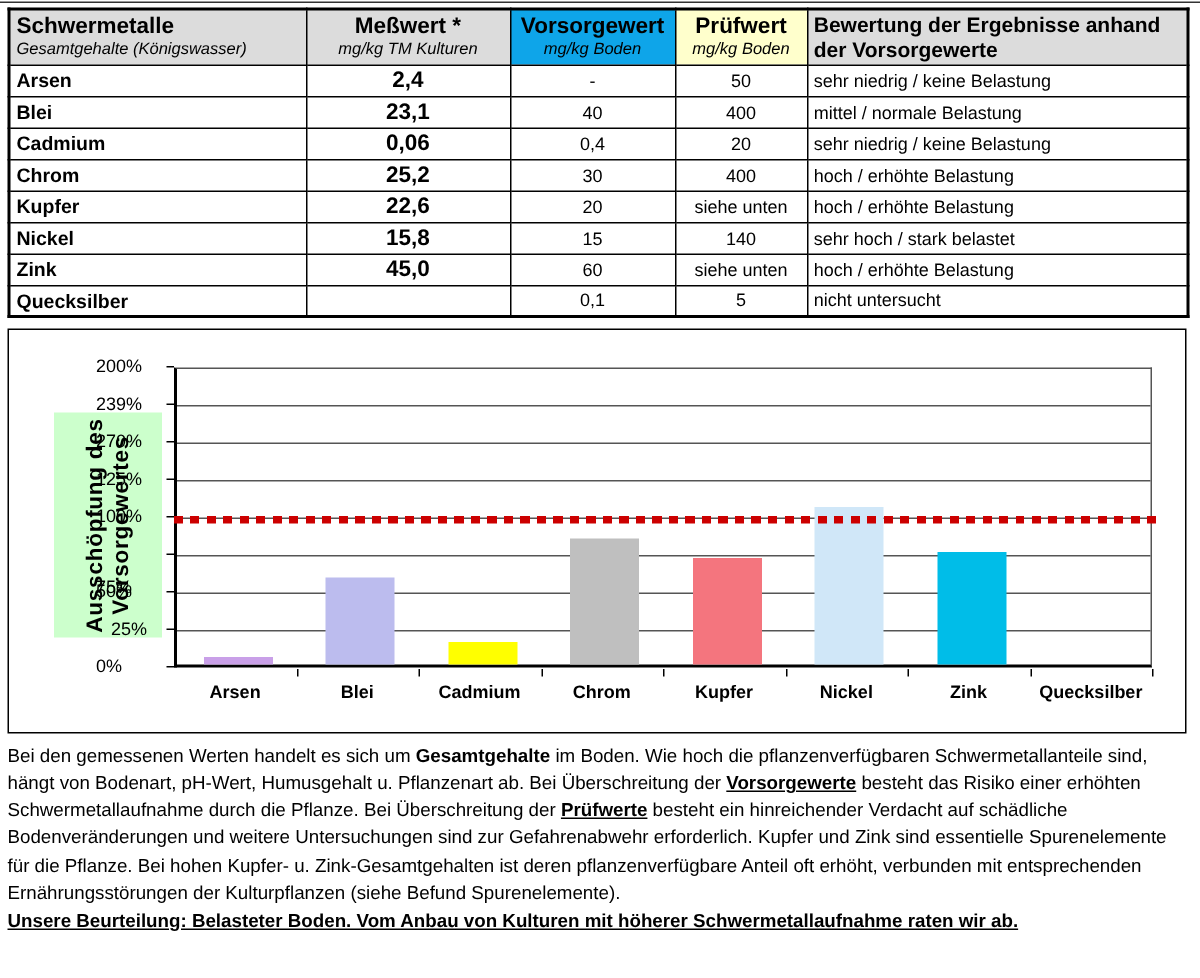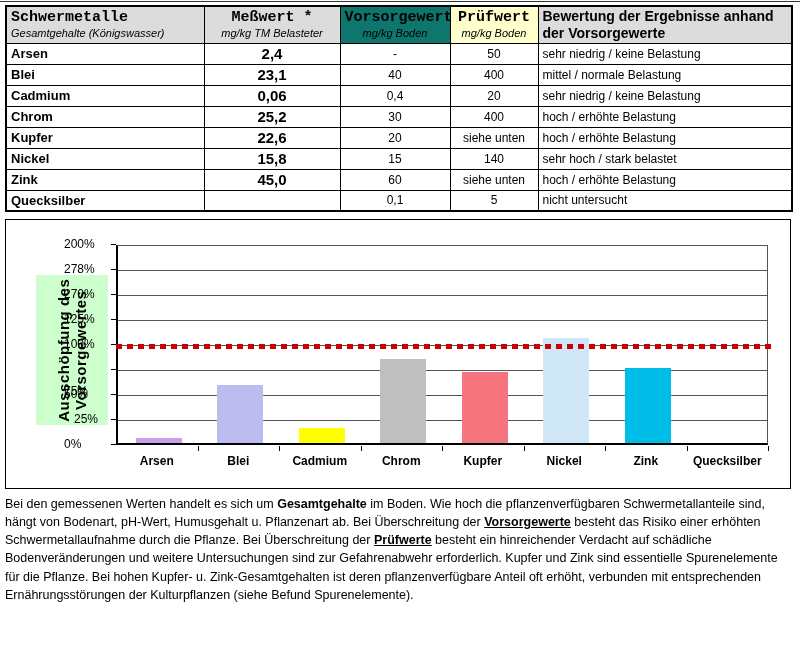--- a/index.html
+++ b/index.html
@@ -9,24 +9,24 @@
   .top-rule { position: absolute; top: 1px; left: 0; width: 800px; height: 1px; background: #333; }
 
   
   table.results { border-collapse: collapse; width: 786px; table-layout: fixed; }
   table.results col.c1 { width: 198px; } table.results col.c2 { width: 136px; }
   table.results col.c3 { width: 110px; } table.results col.c4 { width: 88px; }
   table.results col.c5 { width: 254px; }
   table.results th, table.results td { border: 1px solid #000; padding: 1px 4px; vertical-align: middle; }
   table.results { border: 2px solid #000; }
   th.hdr { height: 37px; font-weight: normal; }
-  .hdr-title { font-size: 15px; font-weight: bold; line-height: 1.1; font-family: Liberation Mono, monospace; }
+  .hdr-title { font-size: 15px; font-weight: bold; line-height: 1.1; }
   .hdr-sub { font-size: 11px; line-height: 1.15; font-style: italic; }
   .hdr-left { text-align: left; } .hdr-center { text-align: center; }
-  .bg-gray { background: #DCDCDC; } .bg-green { background: #0f766e; } .bg-yellow { background: #FFFFCC; }
+  .bg-gray { background: #DCDCDC; } .bg-green { background: #0ea5e9; } .bg-yellow { background: #FFFFCC; }
   td.metal { font-size: 13px; font-weight: bold; text-align: left; height: 21px; }
   td.mess { font-size: 15px; font-weight: bold; text-align: center; }
   td.vw, td.pw { font-size: 12px; text-align: center; }
   td.bew { font-size: 12px; text-align: left; }
   .hdr5-title { font-size: 14px; font-weight: bold; text-align: left; line-height: 1.2; }
 
   
   .chart-box { position: relative; margin-top: 7px; width: 786px; height: 270px; border: 1px solid #000; background: #fff; }
   .ylabel-box { position: absolute; left: 30px; top: 55px; width: 72px; height: 150px;
     background: #CCFFCC; display: flex; align-items: center; justify-content: center; }
@@ -65,21 +65,21 @@
         <col class="c5">
       </colgroup>
     <thead>
       <tr>
         <th class="hdr bg-gray hdr-left">
           <div class="hdr-title">Schwermetalle</div>
           <div class="hdr-sub">Gesamtgehalte (Königswasser)</div>
         </th>
         <th class="hdr bg-gray hdr-center">
           <div class="hdr-title">Meßwert *</div>
-          <div class="hdr-sub">mg/kg TM Belasteter</div>
+          <div class="hdr-sub">mg/kg TM Kulturen</div>
         </th>
         <th class="hdr bg-green hdr-center">
           <div class="hdr-title">Vorsorgewert</div>
           <div class="hdr-sub">mg/kg Boden</div>
         </th>
         <th class="hdr bg-yellow hdr-center">
           <div class="hdr-title">Prüfwert</div>
           <div class="hdr-sub">mg/kg Boden</div>
         </th>
         <th class="hdr bg-gray hdr-left">
@@ -179,21 +179,21 @@
         <div class="ytick-label" style="left: 58px; top: 167px;">50%</div>
         <div class="ytick-mark" style="left: 105px; top: 174px;"></div>
         <div class="ytick-label" style="left: 58px; top: 142px; margin-top: 22px;">75%</div>
         <div class="ytick-mark" style="left: 105px; top: 149px;"></div>
         <div class="ytick-label" style="left: 58px; top: 117px;">100%</div>
         <div class="ytick-mark" style="left: 105px; top: 124px;"></div>
         <div class="ytick-label" style="left: 58px; top: 92px;">125%</div>
         <div class="ytick-mark" style="left: 105px; top: 99px;"></div>
         <div class="ytick-label" style="left: 58px; top: 67px;">270%</div>
         <div class="ytick-mark" style="left: 105px; top: 74px;"></div>
-        <div class="ytick-label" style="left: 58px; top: 42px;">278%</div>
+        <div class="ytick-label" style="left: 58px; top: 42px;">239%</div>
         <div class="ytick-mark" style="left: 105px; top: 49px;"></div>
         <div class="ytick-label" style="left: 58px; top: 17px;">200%</div>
         <div class="ytick-mark" style="left: 105px; top: 24px;"></div>
         <div class="cat-label" style="left: 110px; width: 81.5px;">Arsen</div>
         <div class="xtick-mark" style="left: 191.5px; top: 226px;"></div>
         <div class="cat-label" style="left: 191.5px; width: 81.5px;">Blei</div>
         <div class="xtick-mark" style="left: 273px; top: 226px;"></div>
         <div class="cat-label" style="left: 273px; width: 81.5px;">Cadmium</div>
         <div class="xtick-mark" style="left: 354.5px; top: 226px;"></div>
         <div class="cat-label" style="left: 354.5px; width: 81.5px;">Chrom</div>
@@ -204,14 +204,15 @@
         <div class="xtick-mark" style="left: 599px; top: 226px;"></div>
         <div class="cat-label" style="left: 599px; width: 81.5px;">Zink</div>
         <div class="xtick-mark" style="left: 680.5px; top: 226px;"></div>
         <div class="cat-label" style="left: 680.5px; width: 81.5px;">Quecksilber</div>
         <div class="xtick-mark" style="left: 762px; top: 226px;"></div>
       </div>
   </div>
 
   <div class="notes">
     <p id="notes-paragraph"><span class="">Bei den gemessenen Werten handelt es sich um </span><span class="seg-b ">Gesamtgehalte</span><span class=""> im Boden. Wie hoch die pflanzenverfügbaren Schwermetallanteile sind, hängt von Bodenart, pH-Wert, Humusgehalt u. Pflanzenart ab. Bei Überschreitung der </span><span class="seg-b seg-u">Vorsorgewerte</span><span class=""> besteht das Risiko einer erhöhten Schwermetallaufnahme durch die Pflanze. Bei Überschreitung der </span><span class="seg-b seg-u">Prüfwerte</span><span class="">  besteht ein hinreichender Verdacht auf schädliche Bodenveränderungen und weitere Untersuchungen sind zur Gefahrenabwehr erforderlich. Kupfer und Zink sind essentielle Spurenelemente für die Pflanze. Bei hohen Kupfer- u. Zink-Gesamtgehalten ist deren pflanzenverfügbare Anteil oft erhöht, verbunden mit entsprechenden Ernährungsstörungen der Kulturpflanzen (siehe Befund Spurenelemente).</span></p>
+    <p class="assessment">Unsere Beurteilung: Belasteter Boden. Vom Anbau von Kulturen mit höherer Schwermetallaufnahme raten wir ab.</p>
   </div>
 </div>
 
 </body></html>

